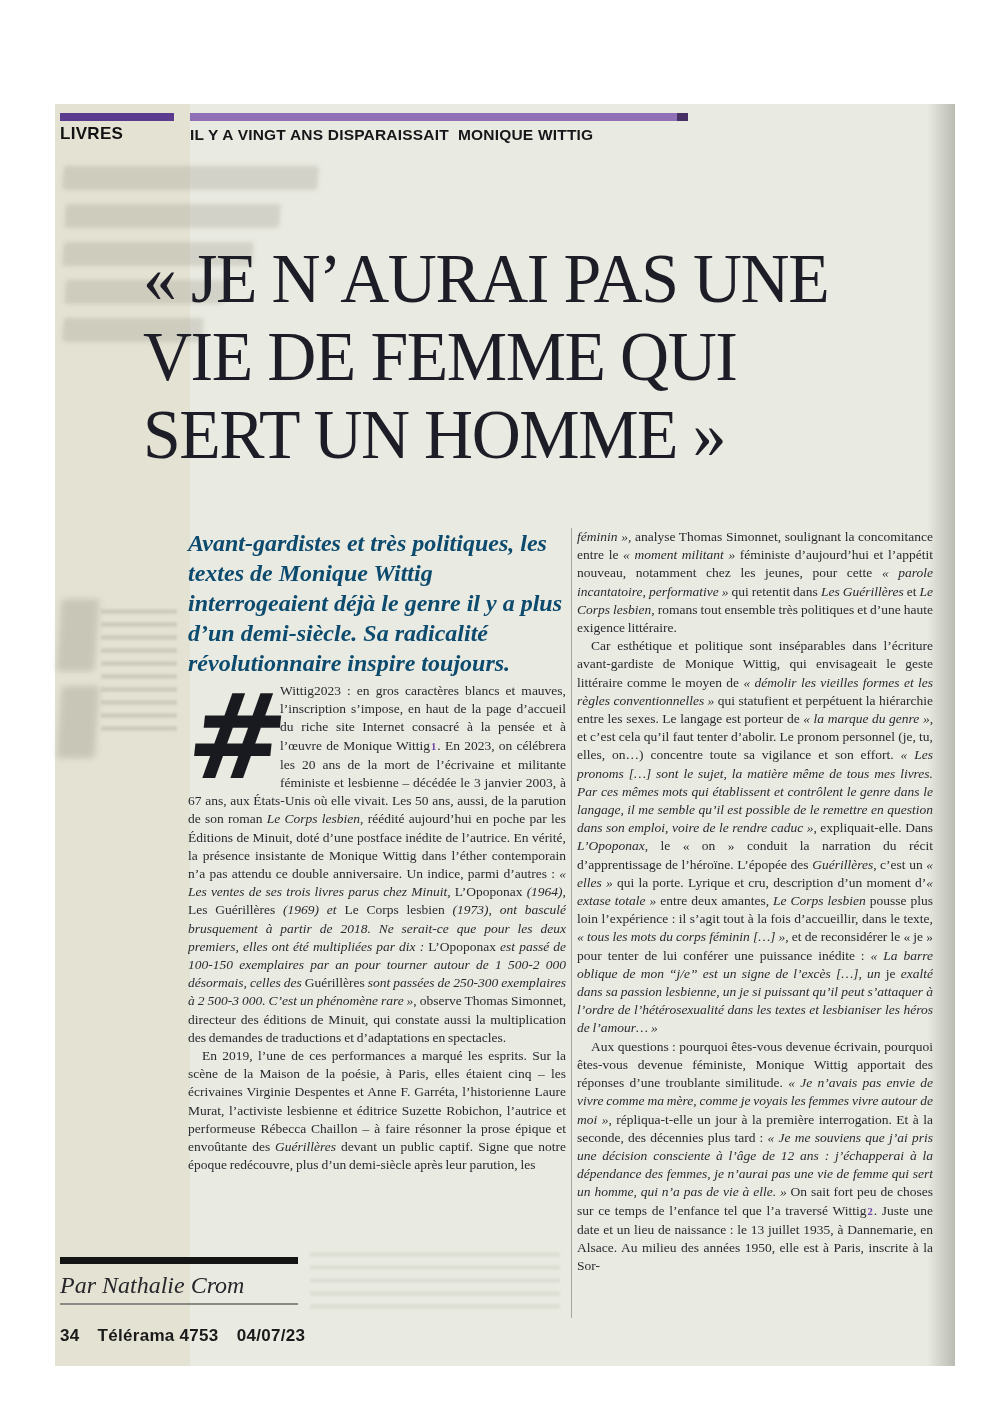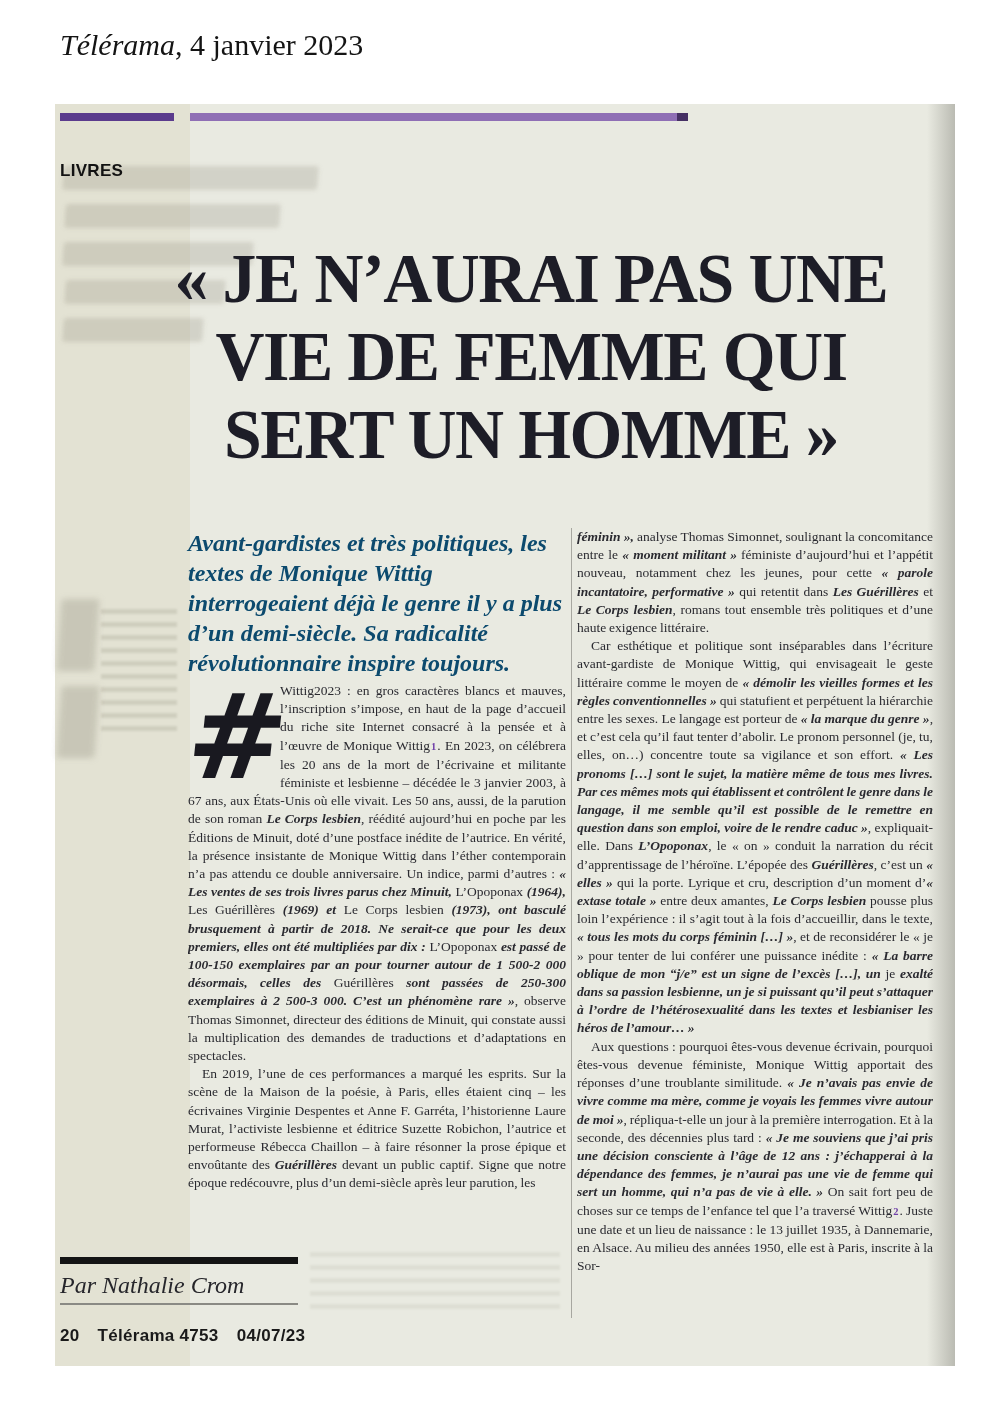--- a/index.html
+++ b/index.html
@@ -16,81 +16,79 @@
   
   .ghost{position:absolute;filter:blur(2px);background:rgba(122,117,98,.20);border-radius:3px;transform:skewX(-4deg);}
   .ghost-big{filter:blur(3px);background:rgba(120,115,98,.25);}
   .ghost-para{position:absolute;filter:blur(1px);opacity:.8;
     background:repeating-linear-gradient(rgba(120,115,95,.22) 0 5px,rgba(0,0,0,0) 5px 13px);}
   
   .bar-dark{position:absolute;left:5px;top:9px;width:114px;height:8px;background:#5b3b8d;}
   .bar-light{position:absolute;left:135px;top:9px;width:498px;height:8px;background:#8f6fb5;}
   .bar-cap{position:absolute;right:0;top:0;width:11px;height:8px;background:#463064;}
   .section-label{position:absolute;left:5px;top:20px;font-family:"Liberation Sans","DejaVu Sans",sans-serif;
-                 font-weight:700;font-size:17px;color:#121212;letter-spacing:.3px;margin-top:37px;}
+                 font-weight:700;font-size:17px;color:#121212;letter-spacing:.3px;}
   .kicker{position:absolute;left:135px;top:22px;font-family:"Liberation Sans","DejaVu Sans",sans-serif;
           font-weight:700;font-size:15.5px;color:#17171a;letter-spacing:.2px;white-space:pre-wrap;}
   
-  .headline{position:absolute;left:76px;top:136px;width:800px;margin:0;text-align:center;
-            font-weight:700;font-size:70px;line-height:78px;letter-spacing:-1.5px;color:#1d1d27;}
+  .headline{position:absolute;left:76px;top:136px;width:800px;margin:0;text-align:left;
+            font-weight:400;font-size:70px;line-height:78px;letter-spacing:-1.5px;color:#1d1d27;}
   .headline .hl{display:block;transform:scaleX(.97);transform-origin:center;white-space:nowrap;}
   
   .standfirst{position:absolute;left:133px;top:424px;width:378px;font-style:italic;font-weight:700;
               font-size:24px;line-height:30px;color:#0c4a6e;}
   
   .divider{position:absolute;left:516px;top:424px;width:1px;height:790px;background:#a7a7a0;}
   
   .col{position:absolute;font-size:13.5px;line-height:18.2px;color:#2a2a30;overflow:hidden;
        word-spacing:-.5px;}
   .col p{margin:0;text-align:justify;}
   .col-left{left:133px;top:578px;width:378px;height:636px;}
   .col-right{left:522px;top:424px;width:356px;height:790px;}
   .indent{text-indent:14px;}
   .narrow{margin-left:132px;max-width:246px;}
-  .it{font-style:italic;font-weight:bold;}
+  .it{font-style:italic;}
   .fn{color:#7040a8;font-weight:700;font-size:.78em;padding:0 1px;}
   .dropcap{float:left;font-family:"DejaVu Sans","Liberation Sans",sans-serif;font-weight:700;
            font-size:118px;line-height:.85;width:84px;height:102px;margin:5px 8px 0 0;
            transform:skewX(-6deg);color:#191920;}
   
   .byline-bar{position:absolute;left:5px;top:1153px;width:238px;height:7px;background:#141414;}
   .byline{position:absolute;left:5px;top:1168px;font-style:italic;font-size:24px;color:#26262b;}
   .byline-rule{position:absolute;left:5px;top:1199px;width:238px;height:2px;background:#8a8a84;}
   
   .footer{position:absolute;left:5px;top:1222px;font-family:"Liberation Sans","DejaVu Sans",sans-serif;
           font-weight:700;font-size:17px;color:#1a1a1a;letter-spacing:.3px;}
   .footer span{margin-right:18px;}
 </style>
 </head>
 <body>
 
 <div class="canvas">
 
-  <div class="masthead">
-    <span class="mh-title">Télérama</span><span class="mh-date">, 4 janvier 2023</span>
-  </div>
 
   <div class="scan">
     <div class="warm-strip"></div>
 
     <div class="ghost" style="left:8px;top:62px;width:255px;height:24px;"></div>
     <div class="ghost" style="left:10px;top:100px;width:215px;height:24px;"></div>
     <div class="ghost" style="left:8px;top:138px;width:190px;height:24px;"></div>
     <div class="ghost" style="left:10px;top:176px;width:160px;height:24px;"></div>
     <div class="ghost" style="left:8px;top:214px;width:140px;height:24px;"></div>
     <div class="ghost ghost-big" style="left:4px;top:495px;width:38px;height:72px;"></div>
     <div class="ghost ghost-big" style="left:4px;top:582px;width:38px;height:72px;"></div>
     <div class="ghost-para" style="left:46px;top:505px;width:76px;height:130px;"></div>
     <div class="ghost-para" style="left:255px;top:1148px;width:250px;height:58px;opacity:.45;"></div>
 
     <div class="bar-dark"></div>
     <div class="bar-light">
       <div class="bar-cap"></div>
     </div>
     <div class="section-label">LIVRES</div>
+    <div class="kicker">IL Y A VINGT ANS DISPARAISSAIT  MONIQUE WITTIG</div>
 
     <h1 class="headline">
       <span class="hl">« JE N’AURAI PAS UNE</span>
       <span class="hl">VIE DE FEMME QUI</span>
       <span class="hl">SERT UN HOMME »</span>
     </h1>
 
     <div class="standfirst">Avant-gardistes et très politiques, les textes de Monique Wittig interrogeaient déjà le genre il y a plus d’un demi-siècle. Sa radicalité révolutionnaire inspire toujours.</div>
 
     <div class="divider"></div>
@@ -104,18 +102,18 @@
       <p class="para"><span class="it">féminin »,</span><span> analyse Thomas Simonnet, soulignant la concomitance entre le </span><span class="it">« moment militant »</span><span> féministe d’aujourd’hui et l’appétit nouveau, notamment chez les jeunes, pour cette </span><span class="it">« parole incantatoire, performative »</span><span> qui retentit dans </span><span class="it">Les Guérillères</span><span> et </span><span class="it">Le Corps lesbien</span><span>, romans tout ensemble très politiques et d’une haute exigence littéraire.</span></p>
       <p class="para indent"><span>Car esthétique et politique sont inséparables dans l’écriture avant-gardiste de Monique Wittig, qui envisageait le geste littéraire comme le moyen de </span><span class="it">« démolir les vieilles formes et les règles conventionnelles »</span><span> qui statufient et perpétuent la hiérarchie entre les sexes. Le langage est porteur de </span><span class="it">« la marque du genre »</span><span>, et c’est cela qu’il faut tenter d’abolir. Le pronom personnel (je, tu, elles, on…) concentre toute sa vigilance et son effort. </span><span class="it">« Les pronoms […] sont le sujet, la matière même de tous mes livres. Par ces mêmes mots qui établissent et contrôlent le genre dans le langage, il me semble qu’il est possible de le remettre en question dans son emploi, voire de le rendre caduc »</span><span>, expliquait-elle. Dans </span><span class="it">L’Opoponax</span><span>, le « on » conduit la narration du récit d’apprentissage de l’héroïne. L’épopée des </span><span class="it">Guérillères</span><span>, c’est un </span><span class="it">« elles »</span><span> qui la porte. Lyrique et cru, description d’un moment d’</span><span class="it">« extase totale »</span><span> entre deux amantes, </span><span class="it">Le Corps lesbien</span><span> pousse plus loin l’expérience : il s’agit tout à la fois d’accueillir, dans le texte, </span><span class="it">« tous les mots du corps féminin […] »</span><span>, et de reconsidérer le « je » pour tenter de lui conférer une puissance inédite : </span><span class="it">« La barre oblique de mon “j/e” est un signe de l’excès […], un </span><span>je</span><span class="it"> exalté dans sa passion lesbienne, un je si puissant qu’il peut s’attaquer à l’ordre de l’hétérosexualité dans les textes et lesbianiser les héros de l’amour… »</span></p>
       <p class="para indent"><span>Aux questions : pourquoi êtes-vous devenue écrivain, pourquoi êtes-vous devenue féministe, Monique Wittig apportait des réponses d’une troublante similitude. </span><span class="it">« Je n’avais pas envie de vivre comme ma mère, comme je voyais les femmes vivre autour de moi »</span><span>, répliqua-t-elle un jour à la première interrogation. Et à la seconde, des décennies plus tard : </span><span class="it">« Je me souviens que j’ai pris une décision consciente à l’âge de 12 ans : j’échapperai à la dépendance des femmes, je n’aurai pas une vie de femme qui sert un homme, qui n’a pas de vie à elle. »</span><span> On sait fort peu de choses sur ce temps de l’enfance tel que l’a traversé Wittig</span><span class="fn">2</span><span>. Juste une date et un lieu de naissance : le 13 juillet 1935, à Dannemarie, en Alsace. Au milieu des années 1950, elle est à Paris, inscrite à la Sor-</span></p>
     </div>
 
     <div class="byline-bar"></div>
     <div class="byline">Par Nathalie Crom</div>
     <div class="byline-rule"></div>
 
     <div class="footer">
-      <span>20</span><span>Télérama 4753</span><span>04/07/23</span>
+      <span>34</span><span>Télérama 4753</span><span>04/07/23</span>
     </div>
 
     <div class="edge-shadow"></div>
   </div>
 </div>
 
 </body></html>

